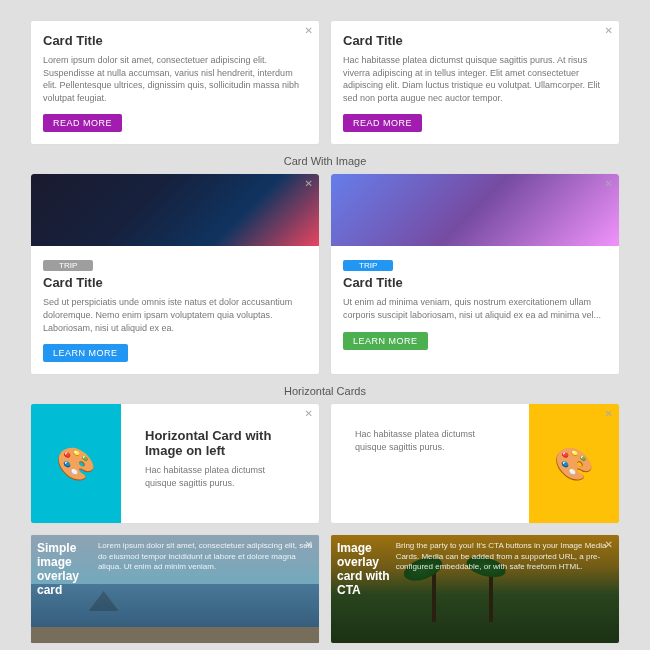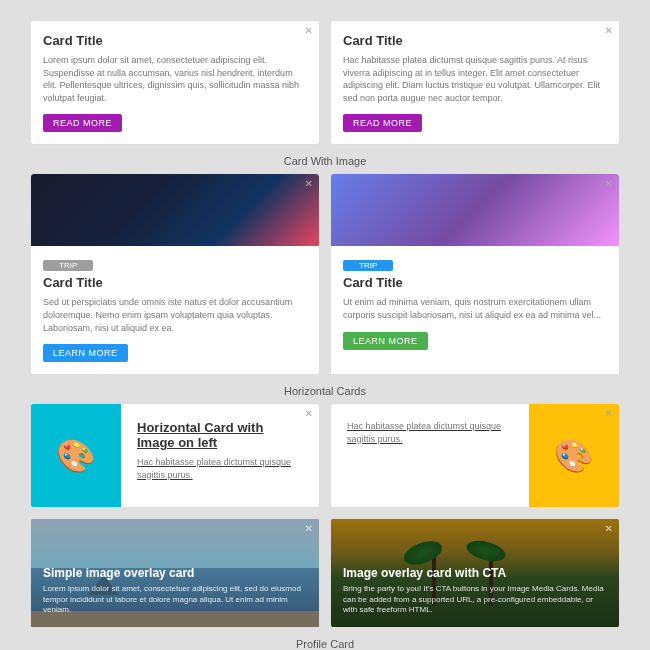--- a/index.html
+++ b/index.html
@@ -117,44 +117,43 @@
       width: 90px;
       min-height: 90px;
       background: #FFC107;
       display: flex;
       align-items: center;
       justify-content: center;
       flex-shrink: 0;
       order: 2;
     }
     .card-horizontal-content {
-      padding: 16px;
-      flex: 1;
-      text-decoration: underline;
+      padding: 24px;
+      flex: 1;
     }
     .palette-icon {
       font-size: 32px;
     }
 
     
     .card-overlay {
       flex: 1;
       border-radius: 3px;
       overflow: hidden;
       position: relative;
       min-height: 100px;
       border: 1px solid #ddd;
     }
     .card-overlay-content {
       position: relative;
       z-index: 1;
-      padding: 12px;
+      padding: 6px;
       height: 100%;
       display: flex;
-      flex-direction: column;
+      flex-direction: row;
       justify-content: flex-end;
     }
     .overlay-title {
       font-size: 12px;
       font-weight: bold;
       color: #fff;
       margin-bottom: 4px;
     }
     .overlay-text {
       font-size: 8px;

